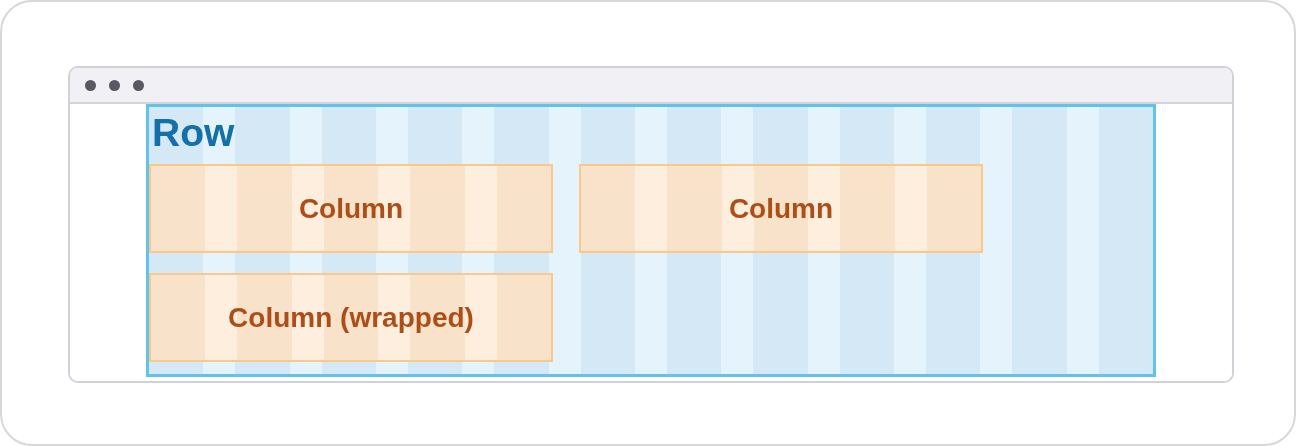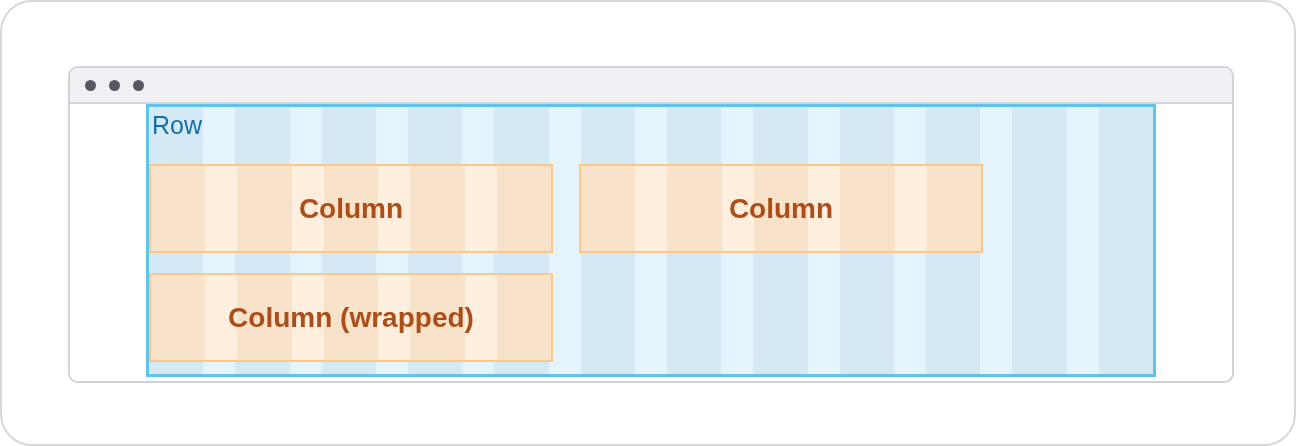--- a/index.html
+++ b/index.html
@@ -48,21 +48,21 @@
     background:var(--row-gutter);
     border:3px solid var(--row-border);
   }
   .row-stripes{
     position:absolute;left:0;top:0;right:0;bottom:0;
     display:flex;gap:32px;
   }
   .vtrack{flex:1 1 0;background:var(--row-track);}
   .row-label{
     position:absolute;left:3px;top:4px;
-    font-size:25px;font-weight:400;line-height:1.15;
+    font-size:39px;font-weight:700;line-height:1.15;
     color:var(--row-label);
     letter-spacing:0px;
   }
   .colbox{
     position:absolute;width:404px;height:89px;
     background:var(--col-gutter);
     border:2px solid var(--col-border);
   }
   .box-stripes{
     position:absolute;left:0;top:0;right:0;bottom:0;

